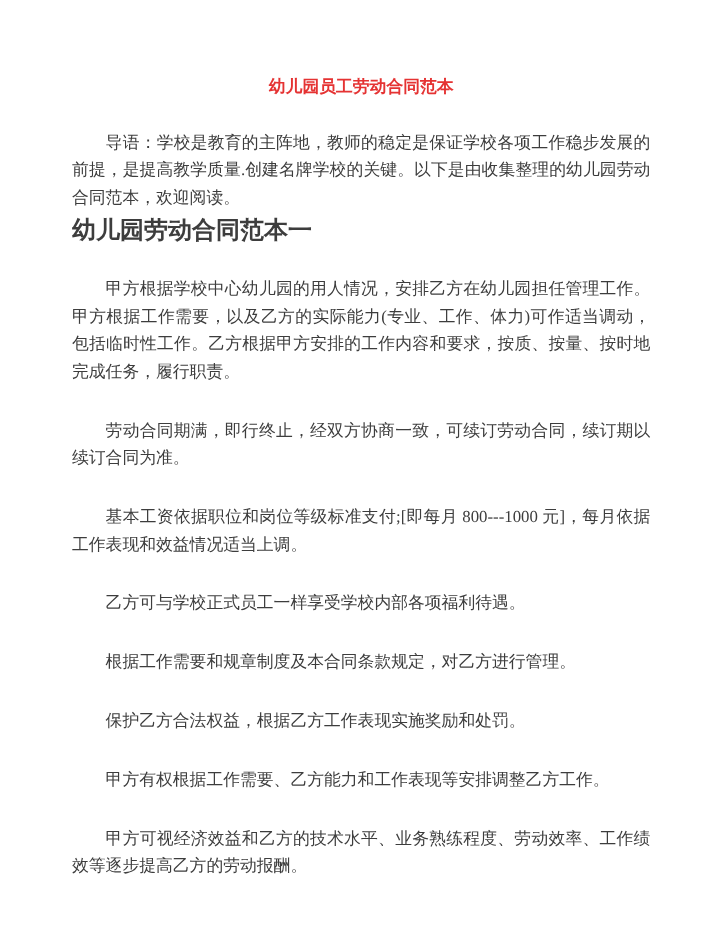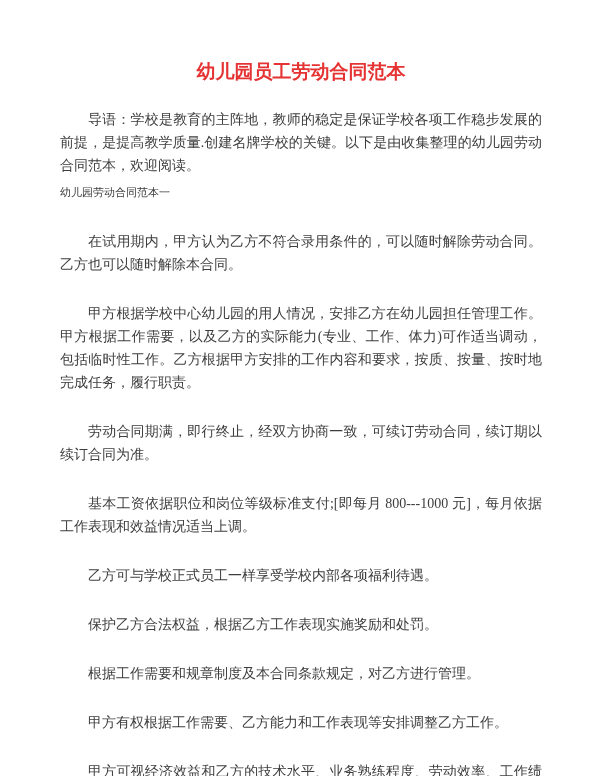--- a/index.html
+++ b/index.html
@@ -19,69 +19,68 @@
   }
   .page {
     width: 600px;
     height: 776px;
     padding: 62px 58px 0 60px;
     background: var(--page-bg);
     overflow: hidden;
   }
   .doc-title {
     font-family: "Liberation Sans", "DejaVu Sans", sans-serif;
-    font-size: 19px;
+    font-size: 14px;
     font-weight: bold;
     color: var(--title-color);
     text-align: center;
     line-height: 20px;
     margin-bottom: 22px;
   }
   .para {
     font-size: 14px;
     line-height: 23px;
     text-align: justify;
     margin-bottom: 4px;
     word-break: break-all;
   }
   .indent { text-indent: 2em; margin-top: 26px; }
   .section-heading {
-    font-size: 11px;
-    font-weight: normal;
+    font-size: 20px;
+    font-weight: bold;
     line-height: 23px;
     margin-bottom: 16px;
     color: var(--text-color);
   }
 </style>
 </head>
 <body>
 
 <div class="page">
 
   <h1 class="doc-title">幼儿园员工劳动合同范本</h1>
 
   <p class="para indent">导语：学校是教育的主阵地，教师的稳定是保证学校各项工作稳步发展的前提，是提高教学质量.创建名牌学校的关键。以下是由收集整理的幼儿园劳动合同范本，欢迎阅读。</p>
 
   <h2 class="section-heading">幼儿园劳动合同范本一</h2>
 
 
 
-  <p class="para indent">在试用期内，甲方认为乙方不符合录用条件的，可以随时解除劳动合同。乙方也可以随时解除本合同。</p>
 
   <p class="para indent">甲方根据学校中心幼儿园的用人情况，安排乙方在幼儿园担任管理工作。甲方根据工作需要，以及乙方的实际能力(专业、工作、体力)可作适当调动，包括临时性工作。乙方根据甲方安排的工作内容和要求，按质、按量、按时地完成任务，履行职责。</p>
 
   <p class="para indent">劳动合同期满，即行终止，经双方协商一致，可续订劳动合同，续订期以续订合同为准。</p>
 
 
   <p class="para indent">基本工资依据职位和岗位等级标准支付;[即每月 800---1000 元]，每月依据工作表现和效益情况适当上调。</p>
 
   <p class="para indent">乙方可与学校正式员工一样享受学校内部各项福利待遇。</p>
 
 
+  <p class="para indent">根据工作需要和规章制度及本合同条款规定，对乙方进行管理。</p>
+
   <p class="para indent">保护乙方合法权益，根据乙方工作表现实施奖励和处罚。</p>
-
-  <p class="para indent">根据工作需要和规章制度及本合同条款规定，对乙方进行管理。</p>
 
   <p class="para indent">甲方有权根据工作需要、乙方能力和工作表现等安排调整乙方工作。</p>
 
   <p class="para indent">甲方可视经济效益和乙方的技术水平、业务熟练程度、劳动效率、工作绩效等逐步提高乙方的劳动报酬。</p>
 
 </div>
 
 </body></html>

